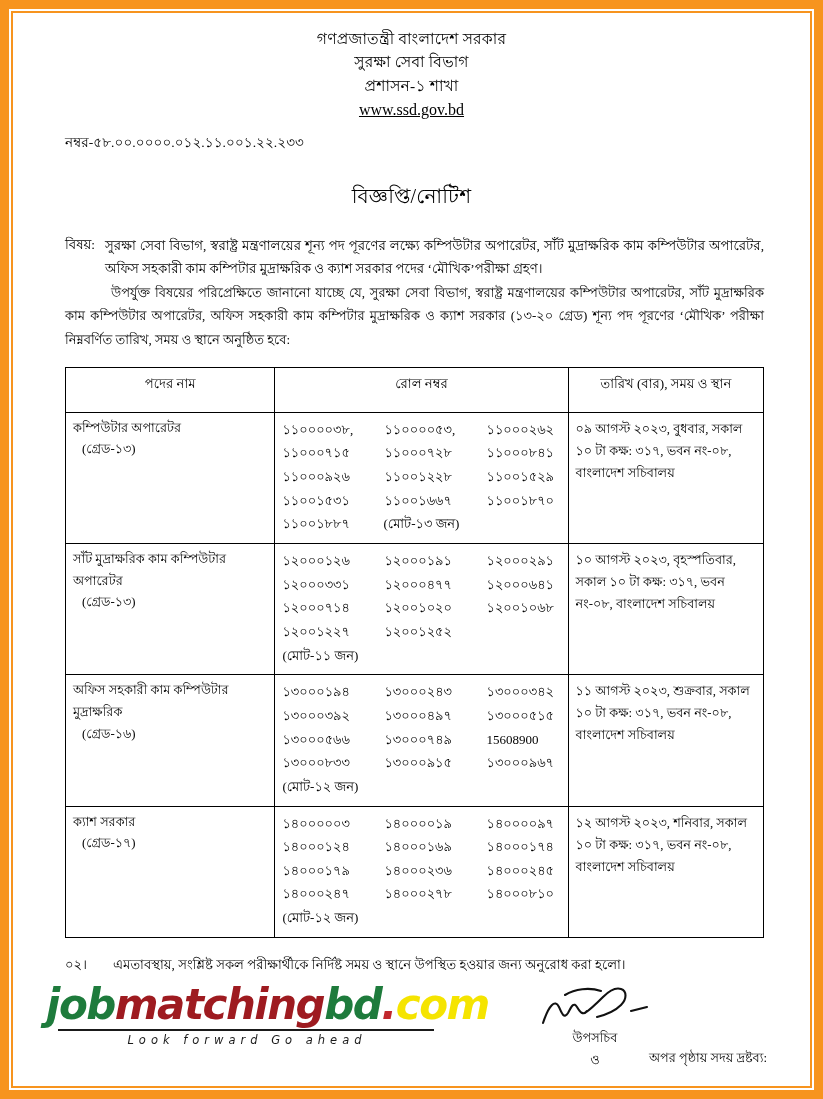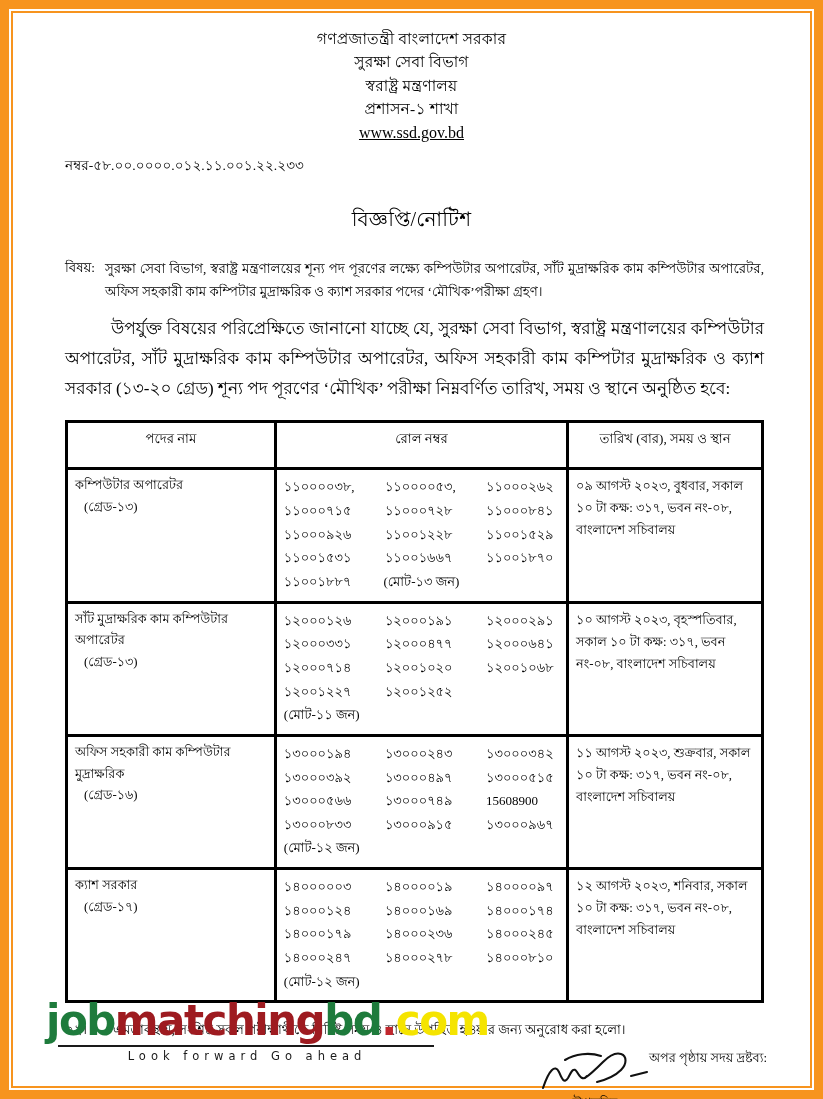--- a/index.html
+++ b/index.html
@@ -118,38 +118,38 @@
     padding-top: 1px;
   }
   .subject-text {
     font-size: 13.3px;
     line-height: 1.75;
     text-align: justify;
     flex: 1;
   }
 
   .body-para {
-    font-size: 17px;
+    font-size: 13px;
     line-height: 1.78;
     text-align: justify;
     text-indent: 46px;
-    margin-top: 10px;
+    margin-top: 1px;
     padding: 0 4px 0 10px;
   }
 
   
   table.exam-table {
     width: calc(100% - 14px);
     margin: 16px 0 0 10px;
     border-collapse: collapse;
     table-layout: fixed;
   }
   table.exam-table th,
   table.exam-table td {
-    border: 3px solid #000000;
+    border: 1px solid #000000;
     vertical-align: top;
     padding: 5px 7px 7px 7px;
     margin-left: 9px;
   }
   table.exam-table th {
     text-align: center;
     font-size: 13.2px;
     font-weight: 400;
     padding: 6px 4px 16px 4px;
   }
@@ -213,22 +213,23 @@
   }
   .sign-line {
     font-size: 12.8px;
     line-height: 1.75;
   }
 
   
   .logo-wrap {
     position: absolute;
     left: 46px;
-    bottom: 36px;
+    bottom: 52px;
     width: 392px;
+    font-style: italic;
   }
   .logo-word {
     font-family: "DejaVu Sans", sans-serif;
     font-weight: bold;
     font-size: 42px;
     letter-spacing: -1.5px;
     line-height: 1;
     white-space: nowrap;
   }
   .lg-job   { color: #1E7B3C; }
@@ -262,21 +263,20 @@
 <div class="page">
 
   <div class="frame-outer"></div>
   <div class="frame-inner"></div>
 
   <div class="sheet">
 
     <div class="doc-header">
       <div class="hline">গণপ্রজাতন্ত্রী বাংলাদেশ সরকার</div>
       <div class="hline">সুরক্ষা সেবা বিভাগ</div>
-      <div class="hline">স্বরাষ্ট্র মন্ত্রণালয়</div>
       <div class="hline">প্রশাসন-১ শাখা</div>
       <a class="website" href="#">www.ssd.gov.bd</a>
     </div>
 
     <div class="memo-row">
       <div class="memo-no">নম্বর-৫৮.০০.০০০০.০১২.১১.০০১.২২.২৩৩</div>
     </div>
 
     <div class="doc-kind">বিজ্ঞপ্তি/নোটিশ</div>
 

